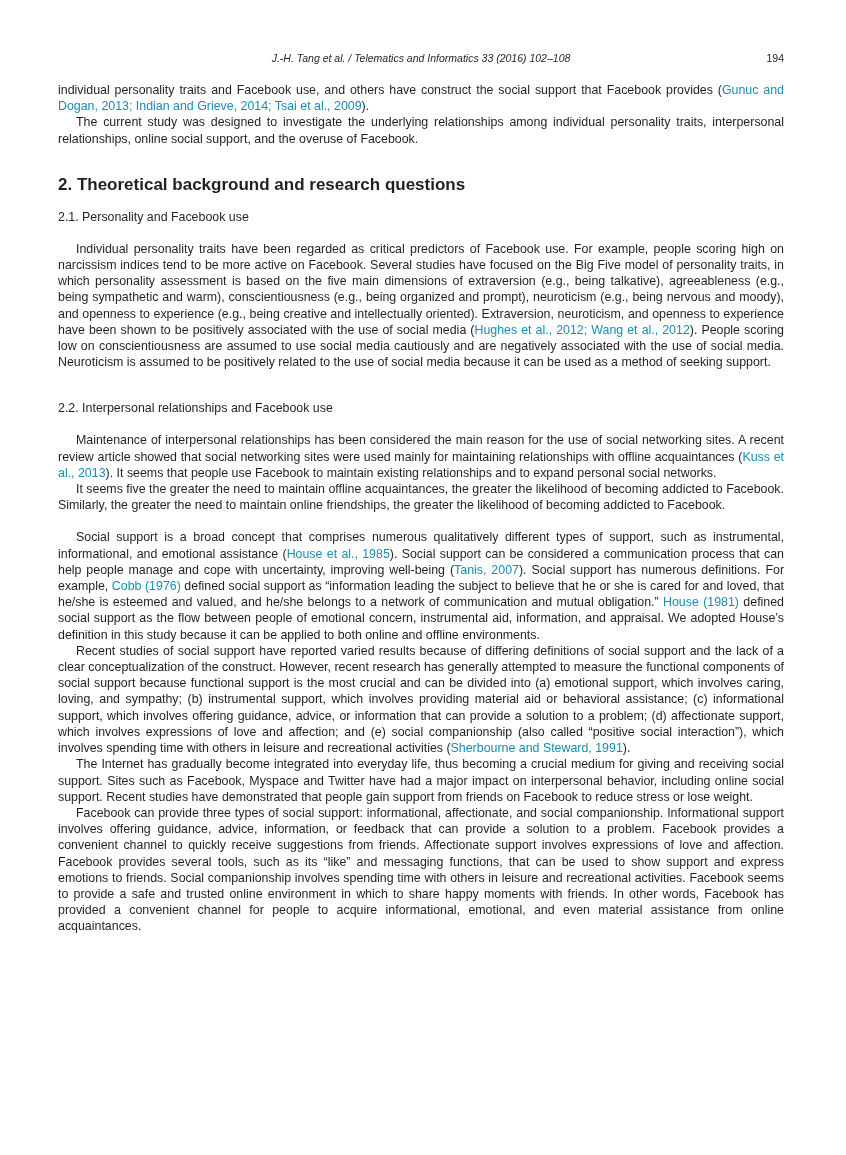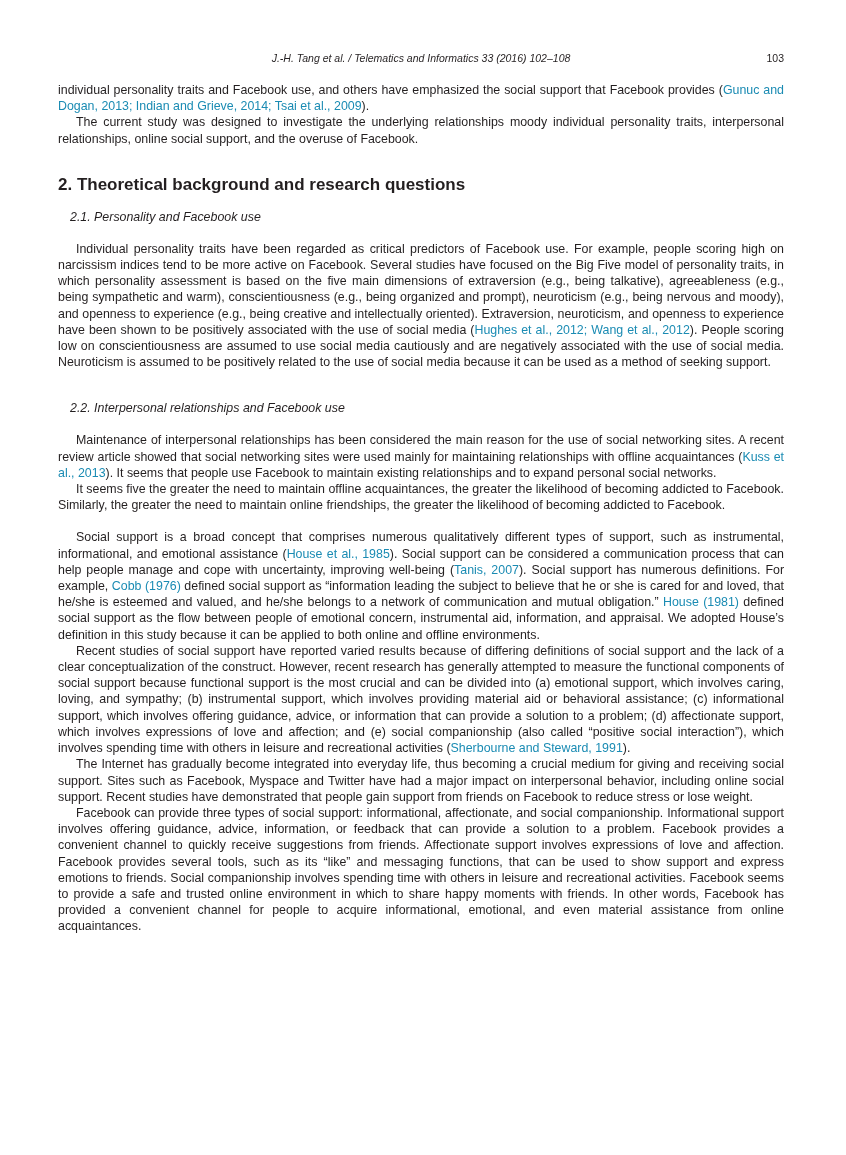--- a/index.html
+++ b/index.html
@@ -6,35 +6,35 @@
   body { width: 846px; height: 1155px; position: relative; overflow: hidden;
          font-family: "Liberation Sans", sans-serif; color: #231f20; }
   .header { position: absolute; top: 52px; left: 58px; width: 726px; height: 16px; font-size: 10.5px; }
   .header .running { position: absolute; left: 0; right: 0; text-align: center; font-style: italic; }
   .header .pageno { position: absolute; right: 0; top: 0; }
   .content { position: absolute; top: 82px; left: 58px; width: 726px; font-size: 12.4px; line-height: 16.2px; }
   p { margin: 0; text-align: justify; }
   p.indent { text-indent: 18px; }
   a.cite { color: #1a8bb3; text-decoration: none; }
   h2 { font-size: 17px; font-weight: bold; margin: 30px 0 0 0; line-height: 16px; }
-  h3 { font-size: 12.4px; font-weight: normal; font-style: italic; margin: 16px 0 0 12px; line-height: 16px; }
+  h3 { font-size: 12.4px; font-weight: normal; margin: 16px 0 0 0; line-height: 16px; }
   h3.later { margin-top: 30px; }
   .after-h3 { margin-top: 16px; }
 </style>
 </head>
 <body>
 
 <div class="header">
   <div class="running">J.-H. Tang et al. / Telematics and Informatics 33 (2016) 102–108</div>
-  <div class="pageno">103</div>
+  <div class="pageno">194</div>
 </div>
 
 <div class="content">
-  <p><span>individual personality traits and Facebook use, and others have emphasized the social support that Facebook provides </span><span>(</span><a class="cite">Gunuc and Dogan, 2013; Indian and Grieve, 2014; Tsai et al., 2009</a><span>).</span></p>
-  <p class="indent">The current study was designed to investigate the underlying relationships moody individual personality traits, interpersonal relationships, online social support, and the overuse of Facebook.</p>
+  <p><span>individual personality traits and Facebook use, and others have construct the social support that Facebook provides </span><span>(</span><a class="cite">Gunuc and Dogan, 2013; Indian and Grieve, 2014; Tsai et al., 2009</a><span>).</span></p>
+  <p class="indent">The current study was designed to investigate the underlying relationships among individual personality traits, interpersonal relationships, online social support, and the overuse of Facebook.</p>
 
   <h2>2. Theoretical background and research questions</h2>
 
   <h3>2.1. Personality and Facebook use</h3>
   <p class="indent after-h3"><span>Individual personality traits have been regarded as critical predictors of Facebook use. For example, people scoring high on narcissism indices tend to be more active on Facebook. Several studies have focused on the Big Five model of personality traits, in which personality assessment is based on the five main dimensions of extraversion (e.g., being talkative), agreeableness (e.g., being sympathetic and warm), conscientiousness (e.g., being organized and prompt), neuroticism (e.g., being nervous and moody), and openness to experience (e.g., being creative and intellectually oriented). Extraversion, neuroticism, and openness to experience have been shown to be positively associated with the use of social media (</span><a class="cite">Hughes et al., 2012; Wang et al., 2012</a><span>). People scoring low on conscientiousness are assumed to use social media cautiously and are negatively associated with the use of social media. Neuroticism is assumed to be positively related to the use of social media because it can be used as a method of seeking support.</span></p>
 
   <h3 class="later">2.2. Interpersonal relationships and Facebook use</h3>
   <p class="indent after-h3"><span>Maintenance of interpersonal relationships has been considered the main reason for the use of social networking sites. A recent review article showed that social networking sites were used mainly for maintaining relationships with offline acquaintances (</span><a class="cite">Kuss et al., 2013</a><span>). It seems that people use Facebook to maintain existing relationships and to expand personal social networks.</span></p>
   <p class="indent">It seems five the greater the need to maintain offline acquaintances, the greater the likelihood of becoming addicted to Facebook. Similarly, the greater the need to maintain online friendships, the greater the likelihood of becoming addicted to Facebook.</p>
 

